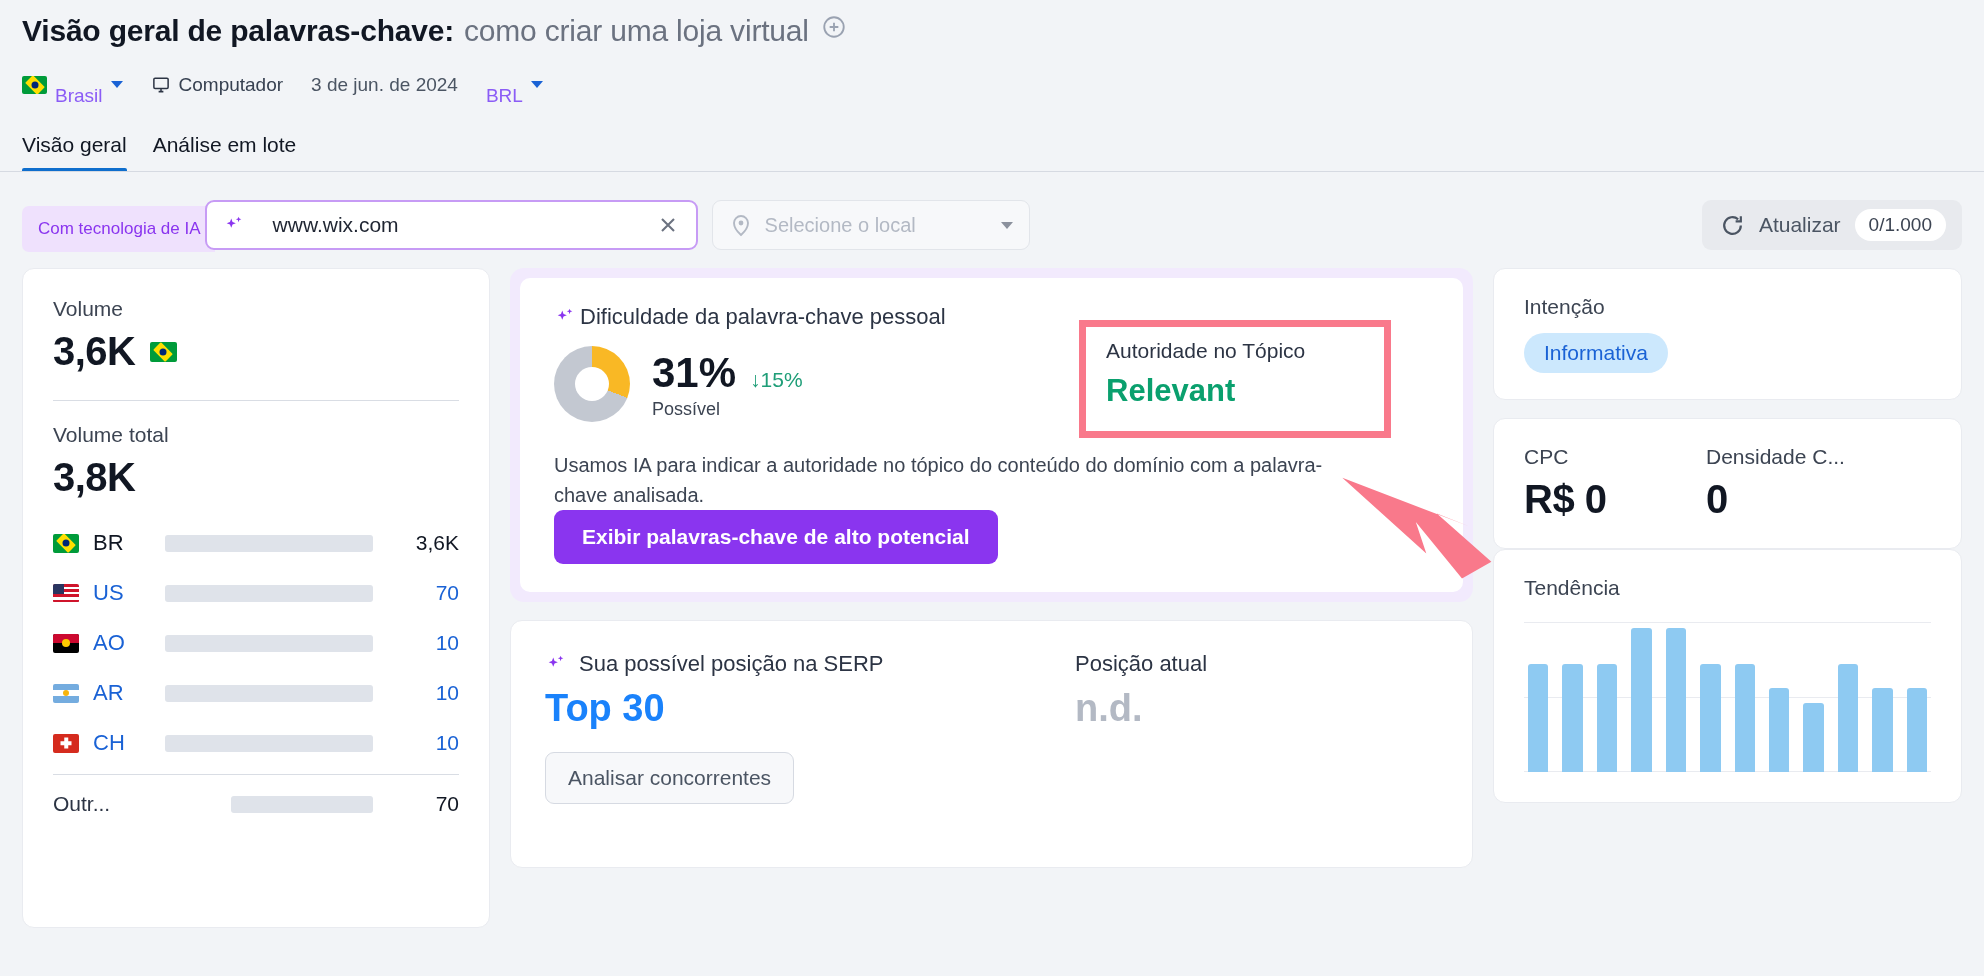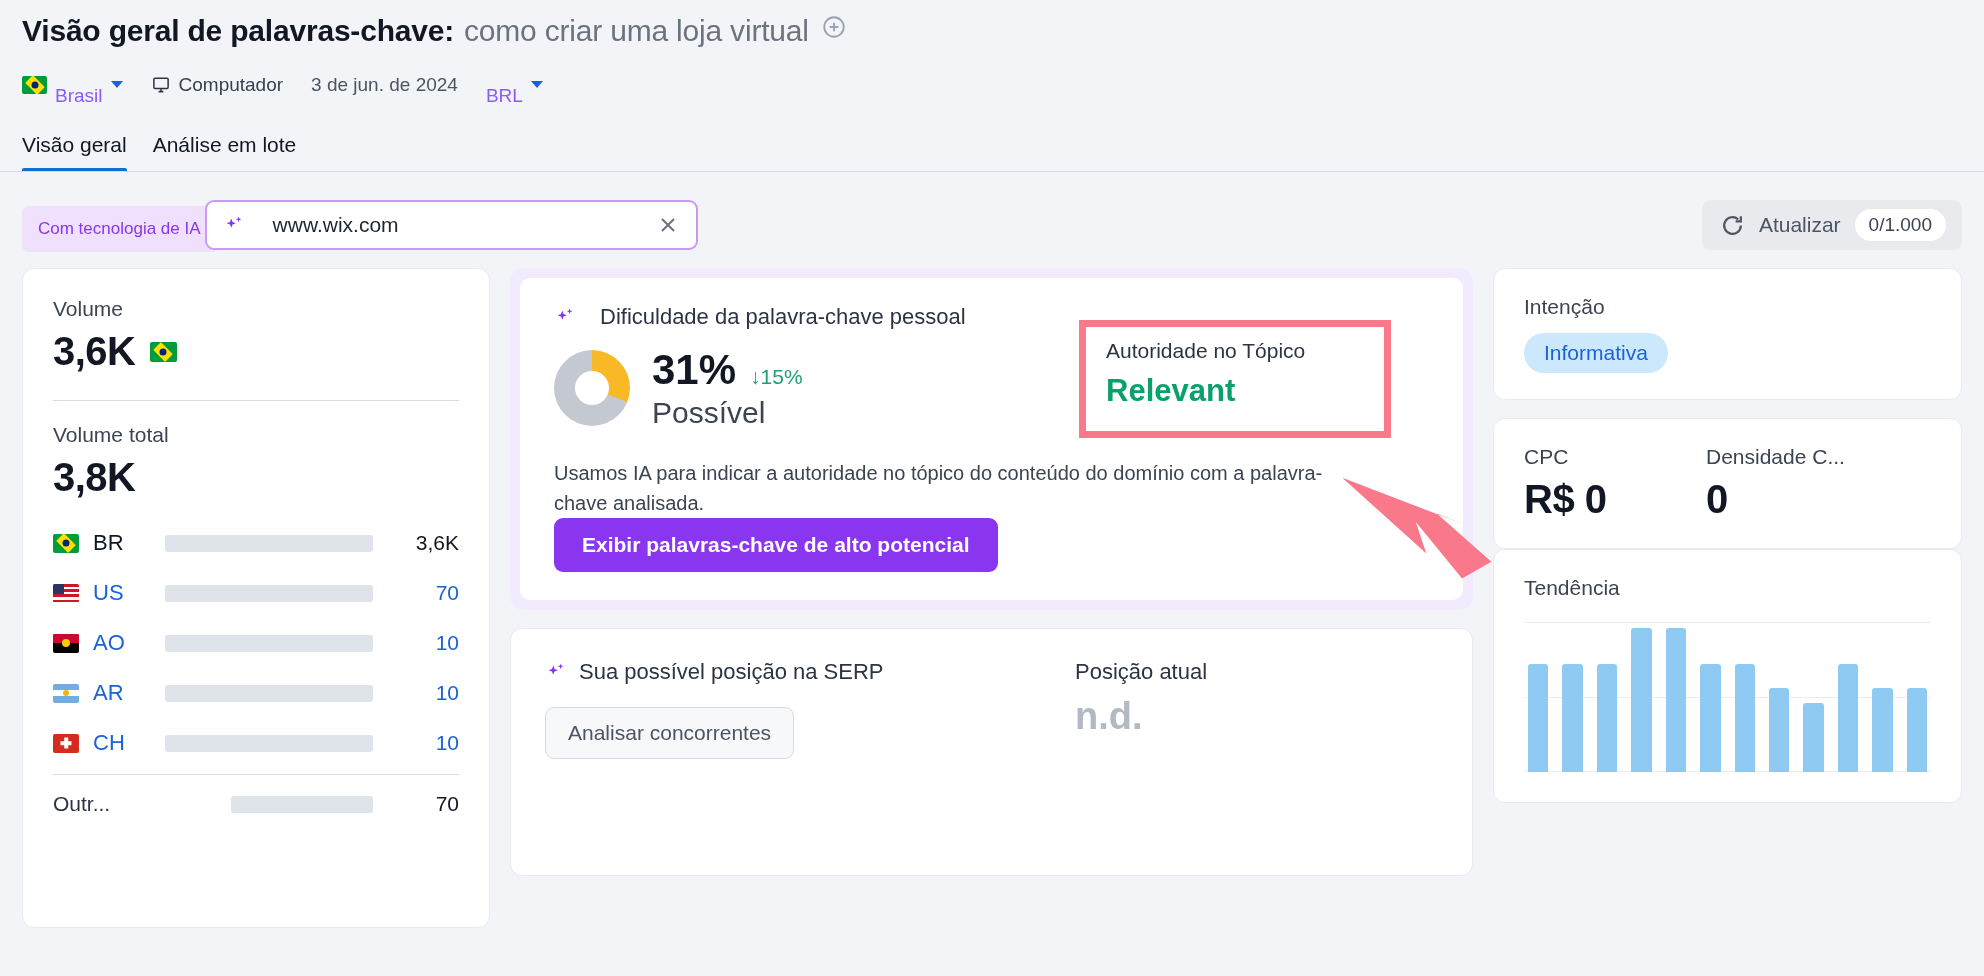--- a/index.html
+++ b/index.html
@@ -98,30 +98,30 @@
   .fl-ar::before { content:""; position:absolute; left:0; top:33%; right:0; height:34%; background:#fff; }
   .fl-ar::after { content:""; position:absolute; left:50%; top:50%; transform:translate(-50%,-50%); width:6px; height:6px; background:#f6b40e; border-radius:50%; }
   .fl-ch { background: #d52b1e; }
   .fl-ch::before { content:""; position:absolute; left:50%; top:50%; transform:translate(-50%,-50%); width:11px; height:3.5px; background:#fff; }
   .fl-ch::after { content:""; position:absolute; left:50%; top:50%; transform:translate(-50%,-50%); width:3.5px; height:11px; background:#fff; }
   .outros-lbl { width: 164px; font-size: 21px; color: #2c3444; }
 
   
   .ai-wrap { background: #f2eafd; border-radius: 14px; padding: 10px; }
   .ai-card { background: #fff; border-radius: 10px; padding: 26px 34px 28px 34px; position: relative; }
-  .ai-head { display: flex; align-items: center; gap: 24px; }
+  .ai-head { display: flex; align-items: center; gap: 4px; }
   .ai-head .t { font-size: 22px; color: #2c3444; }
   .kd-row { display: flex; align-items: center; gap: 22px; margin-top: 16px; }
   .donut { width: 76px; height: 76px; border-radius: 50%; flex: none;
            background: conic-gradient(#f9b825 0 31%, #c3c8d1 31% 100%);
            position: relative; }
   .donut::after { content:""; position:absolute; inset:21px; border-radius:50%; background:#fff; }
   .kd-num { font-size: 42px; font-weight: 700; color: #111723; }
   .kd-delta { font-size: 21px; color: #1f9e78; }
-  .kd-sub { font-size: 30px; color: #3c4452; margin-top: 2px; }
+  .kd-sub { font-size: 18px; color: #3c4452; margin-top: 2px; }
   .desc { font-size: 20px; color: #3c4452; line-height: 1.5; margin-top: 28px; max-width: 800px; }
   .purple-btn { display: inline-block; background: #8a35ef; color: #fff;
                 font-size: 21px; font-weight: 700; padding: 15px 28px; border-radius: 9px; cursor: pointer; }
 
   .hl-box { position: absolute; right: 72px; top: 42px; width: 312px; height: 118px;
             border: 7px solid #f9798b; background: #fff; padding: 12px 20px; }
   .hl-label { font-size: 21px; color: #2c3444; }
   .hl-value { font-size: 31px; font-weight: 700; color: #0aa06e; margin-top: 10px; }
 
   
@@ -199,20 +199,28 @@
     <div class="urlbox">
       <svg class="spark" viewBox="0 0 24 24" fill="currentColor">
         <path d="M9 5l1.4 3.6L14 10l-3.6 1.4L9 15l-1.4-3.6L4 10l3.6-1.4z"></path>
         <path d="M17 3l.8 2L20 5.8 17.8 6.6 17 9l-.8-2.4L14 5.8 16.2 5z"></path>
       </svg>
       <span class="val">www.wix.com</span>
       <svg class="xbtn" viewBox="0 0 24 24" fill="none" stroke="currentColor" stroke-width="2.1">
         <path d="M6 6l12 12M18 6L6 18"></path>
       </svg>
     </div>
+    <div class="locbox">
+      <svg class="pin-icon" viewBox="0 0 24 24" fill="none" stroke="currentColor" stroke-width="1.9">
+        <path d="M12 22s7-6.2 7-12a7 7 0 10-14 0c0 5.8 7 12 7 12z"></path>
+          <circle cx="12" cy="10" r="2.4" fill="currentColor" stroke="none"></circle>
+      </svg>
+      <span>Selecione o local</span>
+      <span class="chev loc-chev"></span>
+    </div>
     <div class="refresh-btn">
       <svg class="refresh-icon" viewBox="0 0 24 24" fill="none" stroke="currentColor" stroke-width="2.1">
         <path d="M20 12a8 8 0 11-2.6-5.9"></path>
           <path d="M20 3v5h-5"></path>
       </svg>
       <span class="lbl">Atualizar</span>
       <span class="count-pill">0/1.000</span>
     </div>
   </div>
 
@@ -305,20 +313,21 @@
       <div class="card serp-card">
         <div class="serp-cols">
           <div class="serp-c1">
             <div class="serp-head">
               <svg class="spark" viewBox="0 0 24 24" fill="currentColor">
                 <path d="M9 5l1.4 3.6L14 10l-3.6 1.4L9 15l-1.4-3.6L4 10l3.6-1.4z"></path>
                 <path d="M17 3l.8 2L20 5.8 17.8 6.6 17 9l-.8-2.4L14 5.8 16.2 5z"></path>
               </svg>
               <span>Sua possível posição na SERP</span>
             </div>
+            <div class="serp-big">Top 30</div>
             <div class="ghost-btn">Analisar concorrentes</div>
           </div>
           <div>
             <div class="serp-head">Posição atual</div>
             <div class="serp-na">n.d.</div>
           </div>
         </div>
       </div>
     </div>
 

